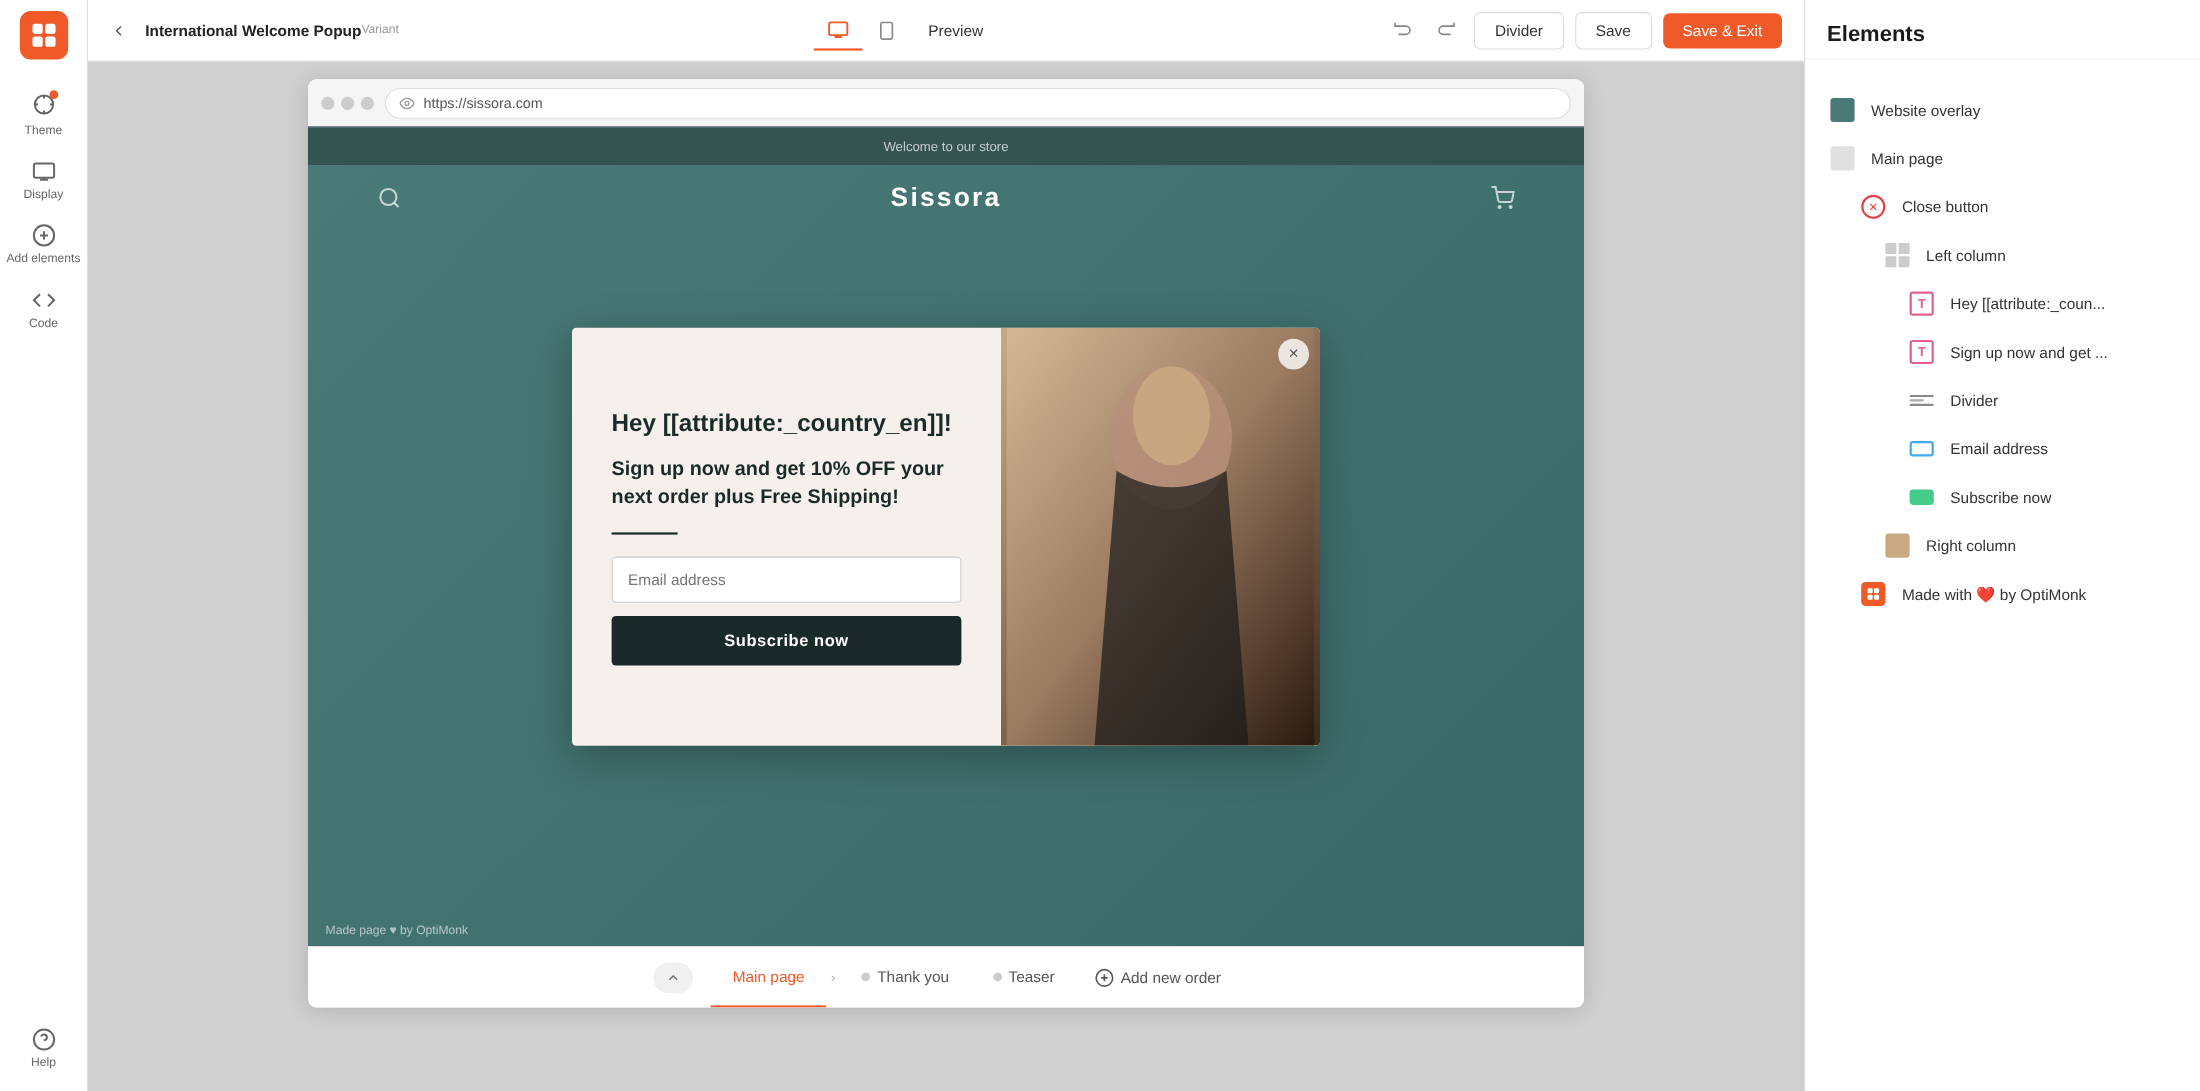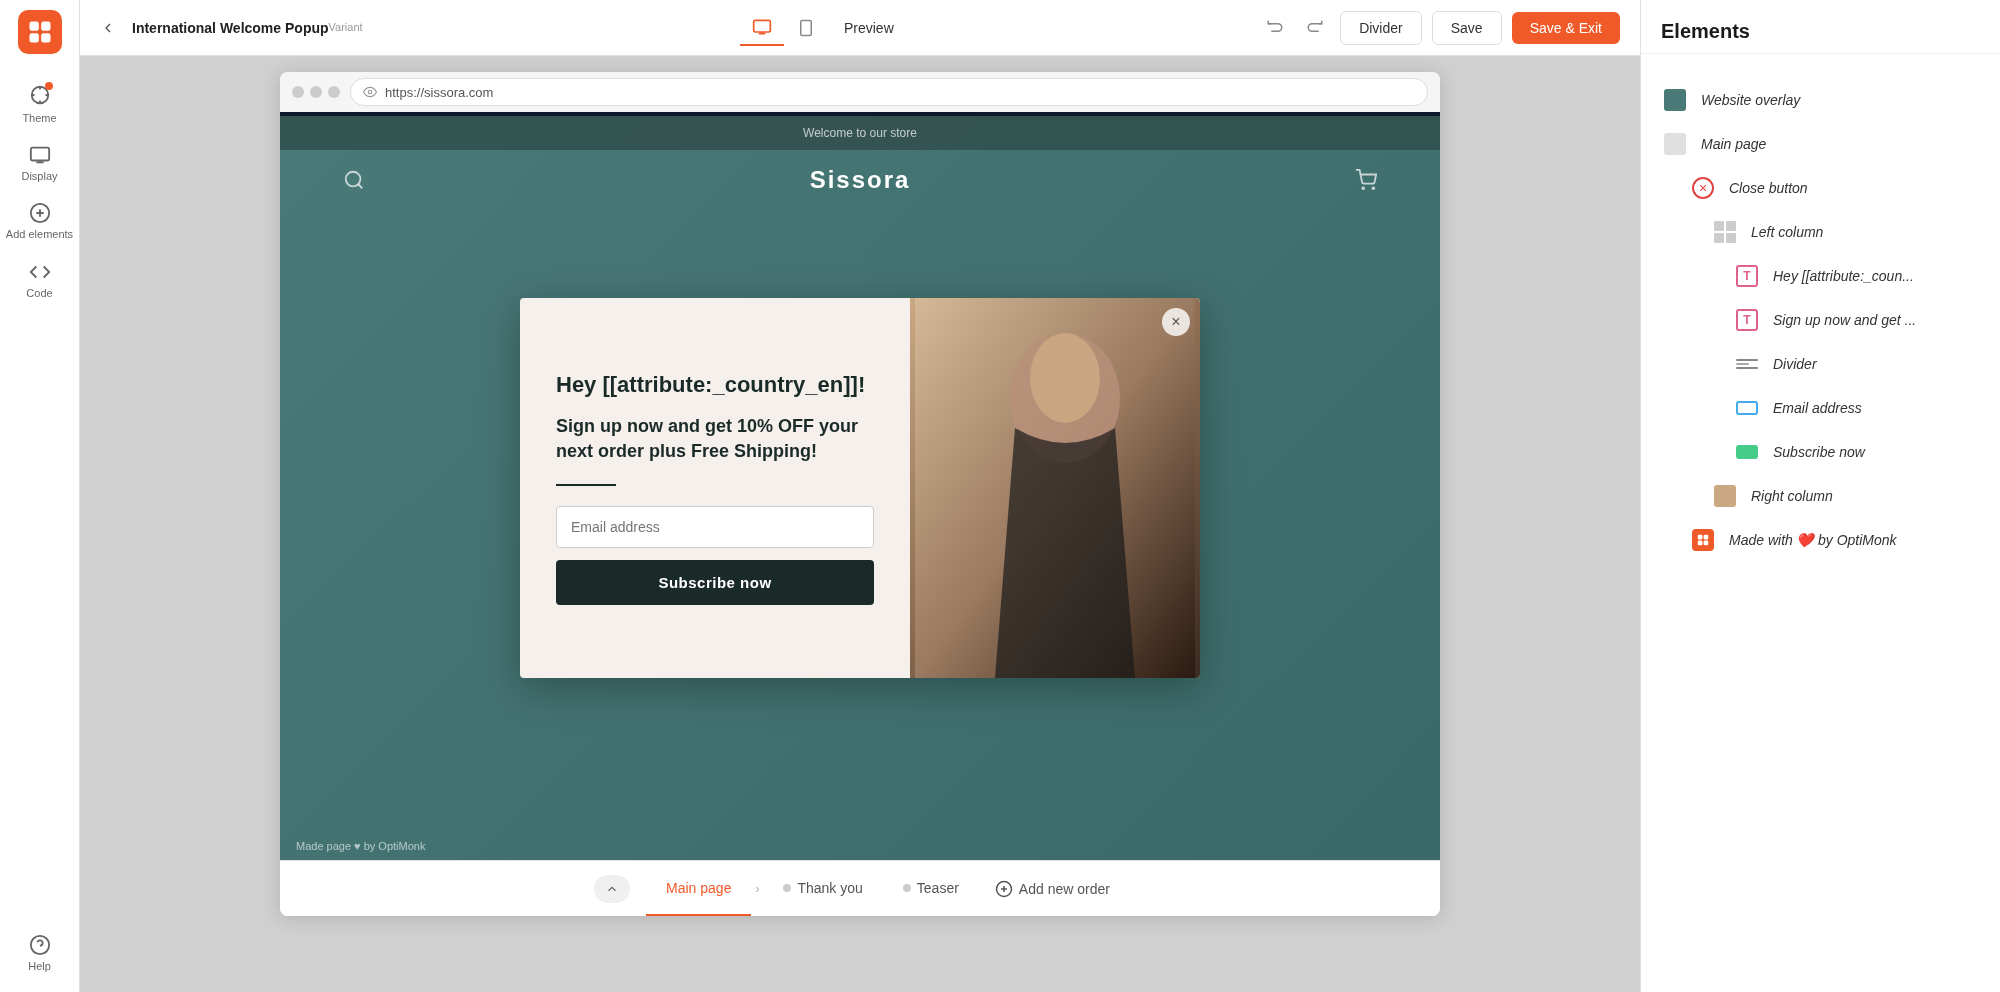--- a/index.html
+++ b/index.html
@@ -122,21 +122,21 @@
       border-radius: 8px;
       overflow: hidden;
       box-shadow: 0 2px 20px rgba(0,0,0,0.15);
       display: flex;
       flex-direction: column;
       height: calc(100% - 60px);
     }
     .browser-chrome {
       height: 44px;
       background: #f5f5f5;
-      border-bottom: 4px solid #0f172a;
+      border-bottom: 1px solid #0f172a;
       display: flex;
       align-items: center;
       padding: 0 12px;
       gap: 10px;
       flex-shrink: 0;
     }
     .browser-dots {
       display: flex; gap: 6px;
     }
     .browser-dot {
@@ -330,21 +330,21 @@
       padding: 8px 20px;
       gap: 12px;
       cursor: pointer;
     }
     .element-icon {
       width: 28px; height: 28px;
       display: flex; align-items: center; justify-content: center;
       flex-shrink: 0;
     }
     .element-label {
-      font-size: 14px; color: #333; font-style: italic;
+      font-size: 14px; color: #333;
     }
     .element-item.indented { padding-left: 48px; }
     .element-item.indented2 { padding-left: 70px; }
 
     
     .icon-overlay-square {
       width: 22px; height: 22px;
       background: #4a7a78;
       border-radius: 3px;
     }

